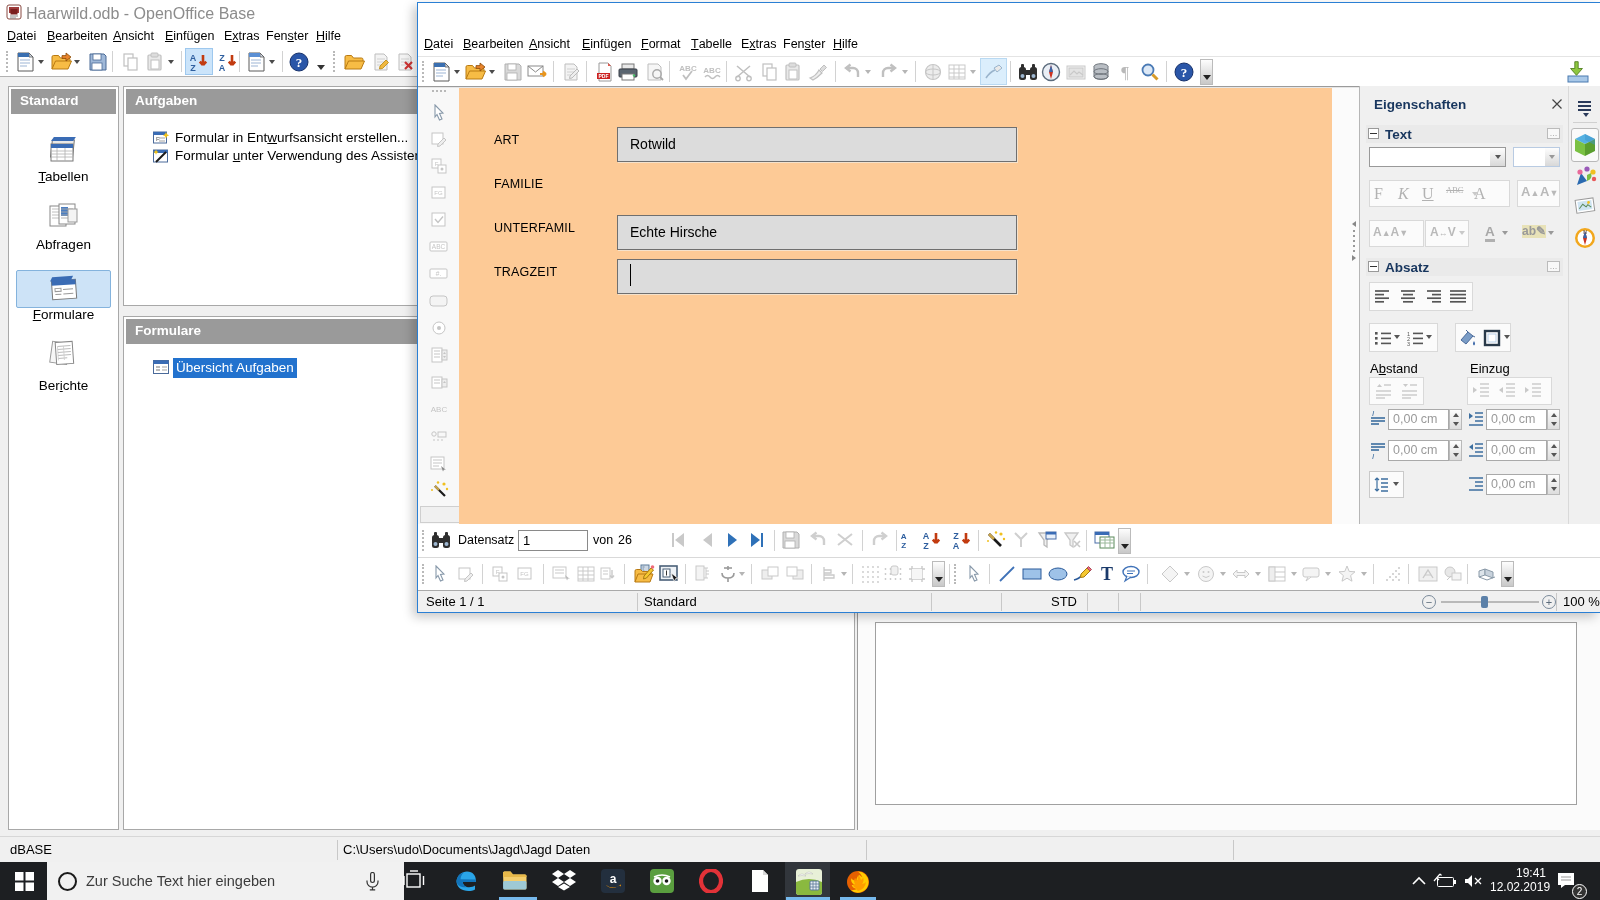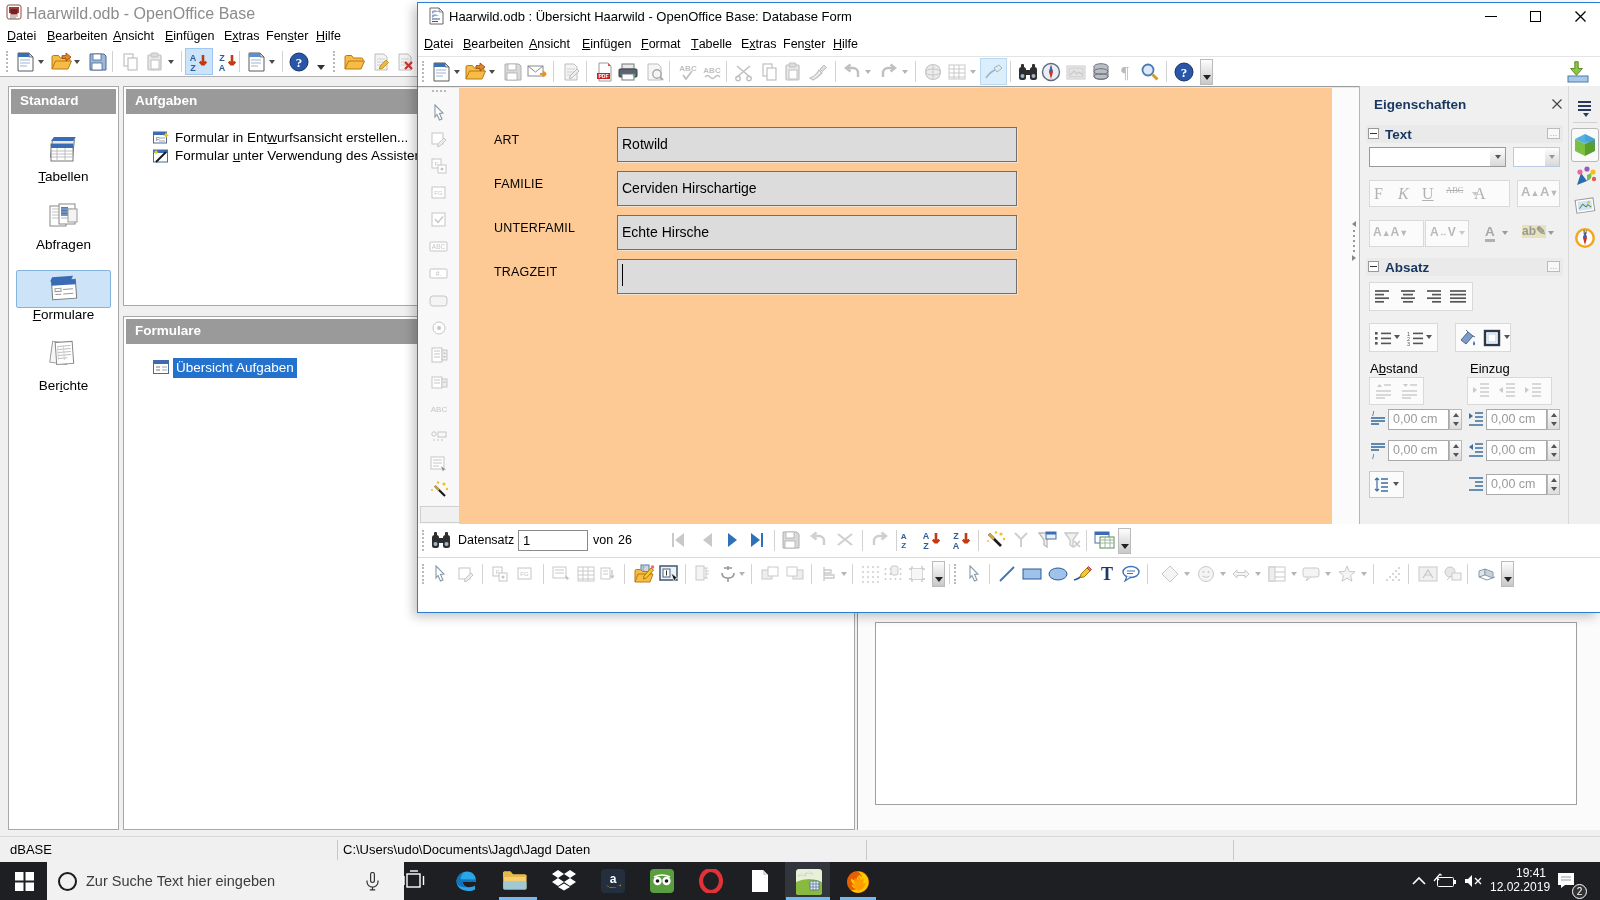--- a/index.html
+++ b/index.html
@@ -2,21 +2,21 @@
 <html><head><meta charset="utf-8">
 <style>
 *{margin:0;padding:0;box-sizing:border-box}
 html,body{width:1600px;height:900px;overflow:hidden}
 body{font-family:"Liberation Sans",sans-serif;background:#f0f0f0;-webkit-font-smoothing:antialiased}
 #screen{position:relative;width:1600px;height:900px;background:#f0f0f0}
 .abs{position:absolute}
 .tbtn{display:flex;align-items:center;justify-content:center}
 u{text-decoration:underline}
 .hdrbar{background:#9a9a9a;color:#fff;font-weight:bold;font-size:13.5px;line-height:24px;padding-left:9px}
-.fld{width:400px;height:35px;background:#dcdcdc;border:1px solid #6f6f6f;box-shadow:1px 1px 0 #f5e2cc;font-size:14px;color:#000;line-height:33px;padding-left:4px}
+.fld{width:400px;height:35px;background:#dcdcdc;border:1px solid #6f6f6f;box-shadow:1px 1px 0 #f5e2cc;font-size:14px;color:#000;line-height:33px;padding-left:12px}
 .mi{position:absolute;top:0;height:100%;display:flex;align-items:center}
 </style></head>
 <body>
 <div id="screen">
 <div class="abs" style="left:0;top:0;width:1600px;height:862px;background:#f0f0f0">
 <div class="abs" style="left:0;top:0;width:1600px;height:24px;background:#fff">
 <div class="abs" style="left:6px;top:4px"><svg style="" width="16" height="16" viewBox="0 0 16 16">
             <rect x="1" y="1" width="14" height="14" rx="2" fill="#fff" stroke="#8a4a42"></rect>
             <rect x="3" y="3" width="10" height="6" fill="#9e3b3b"></rect>
             <rect x="4.5" y="5" width="7" height="5.5" fill="#7a1f1f"></rect>
@@ -219,34 +219,20 @@
 </div>
 <div class="abs" style="left:0;top:836px;width:1600px;height:26px;background:#f0f0f0;border-top:1px solid #d7d7d7;font-size:13px;color:#000">
 <span class="abs" style="left:10px;top:5px">dBASE</span>
 <div class="abs" style="left:337px;top:3px;width:1px;height:20px;background:#c8c8c8"></div>
 <span class="abs" style="left:343px;top:5px">C:\Users\udo\Documents\Jagd\Jagd Daten</span>
 <div class="abs" style="left:866px;top:3px;width:1px;height:20px;background:#c8c8c8"></div>
 <div class="abs" style="left:1233px;top:3px;width:1px;height:20px;background:#c8c8c8"></div>
 </div>
 </div>
 <div class="abs" style="left:417px;top:2px;width:1183px;height:611px;background:#fff;border:1px solid #2a7fd4;border-right:none;box-shadow:-4px 4px 10px rgba(0,0,0,0.22)">
-<div class="abs" style="left:0;top:0;width:1182px;height:27px;background:#fff">
-<div class="abs" style="left:9px;top:4px"><svg style="" width="18" height="18" viewBox="0 0 18 18">
-            <path d="M3 1 h9 l4 4 v12 h-13 z" fill="#fff" stroke="#666"></path>
-            <path d="M12 1 l4 4 h-4 z" fill="#d8e0ea" stroke="#666" stroke-width="0.7"></path>
-            <path d="M5 4 q4-2 7 1 q-4-1-7 2 z M5 8 q4-2 7 1 q-4-1-7 2 z" fill="#8aa8c8"></path>
-            <path d="M5 12 h8 M5 14.5 h6" stroke="#3a5a8a" stroke-width="1.2"></path>
-          </svg></div>
-<div class="abs" style="left:31px;top:6px;font-size:13px;color:#000">Haarwild.odb : Übersicht Haarwild - OpenOffice Base: Database Form</div>
-<div class="abs" style="left:1067px;top:13px;width:12px;height:1.4px;background:#000"></div>
-<div class="abs" style="left:1112px;top:8px;width:11px;height:11px;border:1.2px solid #000"></div>
-<svg class="abs" style="left:1157px;top:8px" width="11" height="11">
-          <path d="M0.5 0.5 L10.5 10.5 M10.5 0.5 L0.5 10.5" stroke="#000" stroke-width="1.3"></path>
-        </svg>
-</div>
 <div class="abs" style="left:0;top:27px;width:1182px;height:27px;background:#fff;font-size:12.5px">
 <div class="mi" style="left:6px"><u>D</u>atei</div>
 <div class="mi" style="left:45px"><u>B</u>earbeiten</div>
 <div class="mi" style="left:111px"><u>A</u>nsicht</div>
 <div class="mi" style="left:164px"><u>E</u>infügen</div>
 <div class="mi" style="left:223px"><u>F</u>ormat</div>
 <div class="mi" style="left:273px"><u>T</u>abelle</div>
 <div class="mi" style="left:323px">E<u>x</u>tras</div>
 <div class="mi" style="left:365px">Fen<u>s</u>ter</div>
 <div class="mi" style="left:415px"><u>H</u>ilfe</div>
@@ -570,21 +556,20 @@
 <div class="abs" style="left:2px;top:503px;width:52px;height:17px;background:#f0f0f0;border:1px solid #cfcfcf"></div>
 <div class="abs tbtn" style="left:41px;top:504px;width:13px;height:15px;background:linear-gradient(#fff,#ddd)">
         <div style="width:0;height:0;border-top:4px solid transparent;border-bottom:4px solid transparent;border-left:5px solid #111"></div>
       </div>
 <div class="abs" style="left:41px;top:85px;width:873px;height:436px;background:#fdca96">
 <div class="abs" style="left:35px;top:45px;font-size:12.5px;letter-spacing:0.2px;color:#000">ART</div>
 <div class="abs" style="left:35px;top:89px;font-size:12.5px;letter-spacing:0.2px;color:#000">FAMILIE</div>
 <div class="abs" style="left:35px;top:133px;font-size:12.5px;letter-spacing:0.2px;color:#000">UNTERFAMIL</div>
 <div class="abs" style="left:35px;top:177px;font-size:12.5px;letter-spacing:0.2px;color:#000">TRAGZEIT</div>
 <div class="abs fld" style="left:158px;top:39px">Rotwild</div>
-<div class="abs fld" style="left:158px;top:83px">Cerviden Hirschartige</div>
 <div class="abs fld" style="left:158px;top:127px">Echte Hirsche</div>
 <div class="abs fld" style="left:158px;top:171px"><span style="display:inline-block;width:1px;height:22px;background:#000;vertical-align:-5px"></span></div>
 </div>
 <div class="abs" style="left:914px;top:85px;width:27px;height:436px;background:#fbfbfb"></div>
 <div class="abs" style="left:933px;top:218px;width:5px;height:40px;display:flex;flex-direction:column;align-items:center;justify-content:space-between">
         <div style="width:0;height:0;border-top:3px solid transparent;border-bottom:3px solid transparent;border-right:4px solid #888"></div>
         <div style="width:2px;height:2px;background:#999"></div>
         <div style="width:2px;height:2px;background:#999"></div>
         <div style="width:2px;height:2px;background:#999"></div>
         <div style="width:2px;height:2px;background:#999"></div>
@@ -997,20 +982,37 @@
             <path d="M3 13 l6-2 v-6 l-6 2 z" fill="#dde4ea" stroke="#8a9aa8"></path>
             <path d="M9 11 l8 3 v-6 l-8-3 z" fill="#c8d2dc" stroke="#8a9aa8"></path>
             <path d="M3 13 l8 3 8-3" fill="none" stroke="#8a9aa8"></path>
           </svg>
         </div>
 <div class="abs" style="left:1083px;top:3px">
           <div style="width:13px;height:26px;background:linear-gradient(#fdfdfd,#c8c8c8);border:1px solid #bbb;display:flex;align-items:flex-end;justify-content:center">
             <div style="width:0;height:0;border-left:4px solid transparent;border-right:4px solid transparent;border-top:5px solid #222;margin-bottom:4px"></div>
           </div>
         </div>
+</div>
+<div class="abs" style="left:0;top:587px;width:1182px;height:22px;background:#f0f0f0;border-top:1px solid #a9a9a9;font-size:13px">
+<span class="abs" style="left:8px;top:3px">Seite 1 / 1</span>
+<span class="abs" style="left:226px;top:3px">Standard</span>
+<div class="abs" style="left:219px;top:2px;width:1px;height:18px;background:#c8c8c8"></div>
+<div class="abs" style="left:513px;top:2px;width:1px;height:18px;background:#c8c8c8"></div>
+<div class="abs" style="left:583px;top:2px;width:1px;height:18px;background:#c8c8c8"></div>
+<div class="abs" style="left:669px;top:2px;width:1px;height:18px;background:#c8c8c8"></div>
+<div class="abs" style="left:700px;top:2px;width:1px;height:18px;background:#c8c8c8"></div>
+<div class="abs" style="left:722px;top:2px;width:1px;height:18px;background:#c8c8c8"></div>
+<div class="abs" style="left:1138px;top:2px;width:1px;height:18px;background:#c8c8c8"></div>
+<span class="abs" style="left:633px;top:3px">STD</span>
+<div class="abs tbtn" style="left:1004px;top:4px;width:14px;height:14px;border:1px solid #7a8a9a;border-radius:50%;color:#5a6a7a;font-size:11px;line-height:12px">−</div>
+<div class="abs" style="left:1023px;top:10px;width:98px;height:2px;background:#b9b9b9"></div>
+<div class="abs" style="left:1063px;top:5px;width:7px;height:12px;background:#5b80a8;border-radius:2px"></div>
+<div class="abs tbtn" style="left:1124px;top:4px;width:14px;height:14px;border:1px solid #7a8a9a;border-radius:50%;color:#5a6a7a;font-size:11px;line-height:12px">+</div>
+<span class="abs" style="left:1145px;top:3px">100 %</span>
 </div>
 <div class="abs" style="left:941px;top:83px;width:241px;height:438px;background:#f0f0f0;border-left:1px solid #b6b6b6;font-size:13px">
 <div class="abs" style="left:14px;top:11px;font-weight:bold;font-size:13.5px;color:#18365e">Eigenschaften</div>
 <svg class="abs" style="left:192px;top:13px" width="10" height="10">
           <path d="M0.5 0.5 L9.5 9.5 M9.5 0.5 L0.5 9.5" stroke="#444" stroke-width="1.2"></path>
         </svg>
 <div class="abs" style="left:6px;top:39px;width:197px;height:18px;background:#eaeaea"></div>
 <div class="abs" style="left:8px;top:42px;width:11px;height:11px;background:#fff;border:1px solid #999"></div>
 <div class="abs" style="left:10px;top:47px;width:7px;height:1px;background:#333"></div>
 <div class="abs" style="left:25px;top:41px;font-weight:bold;font-size:13.5px;color:#18365e">Text</div>

